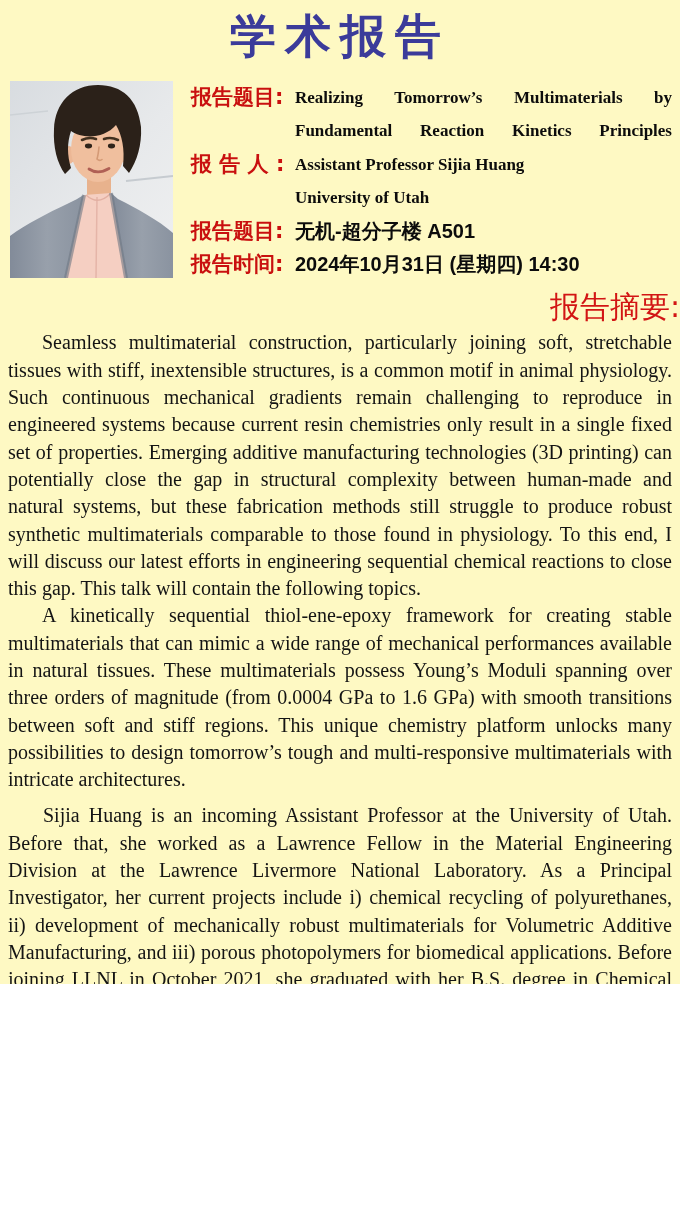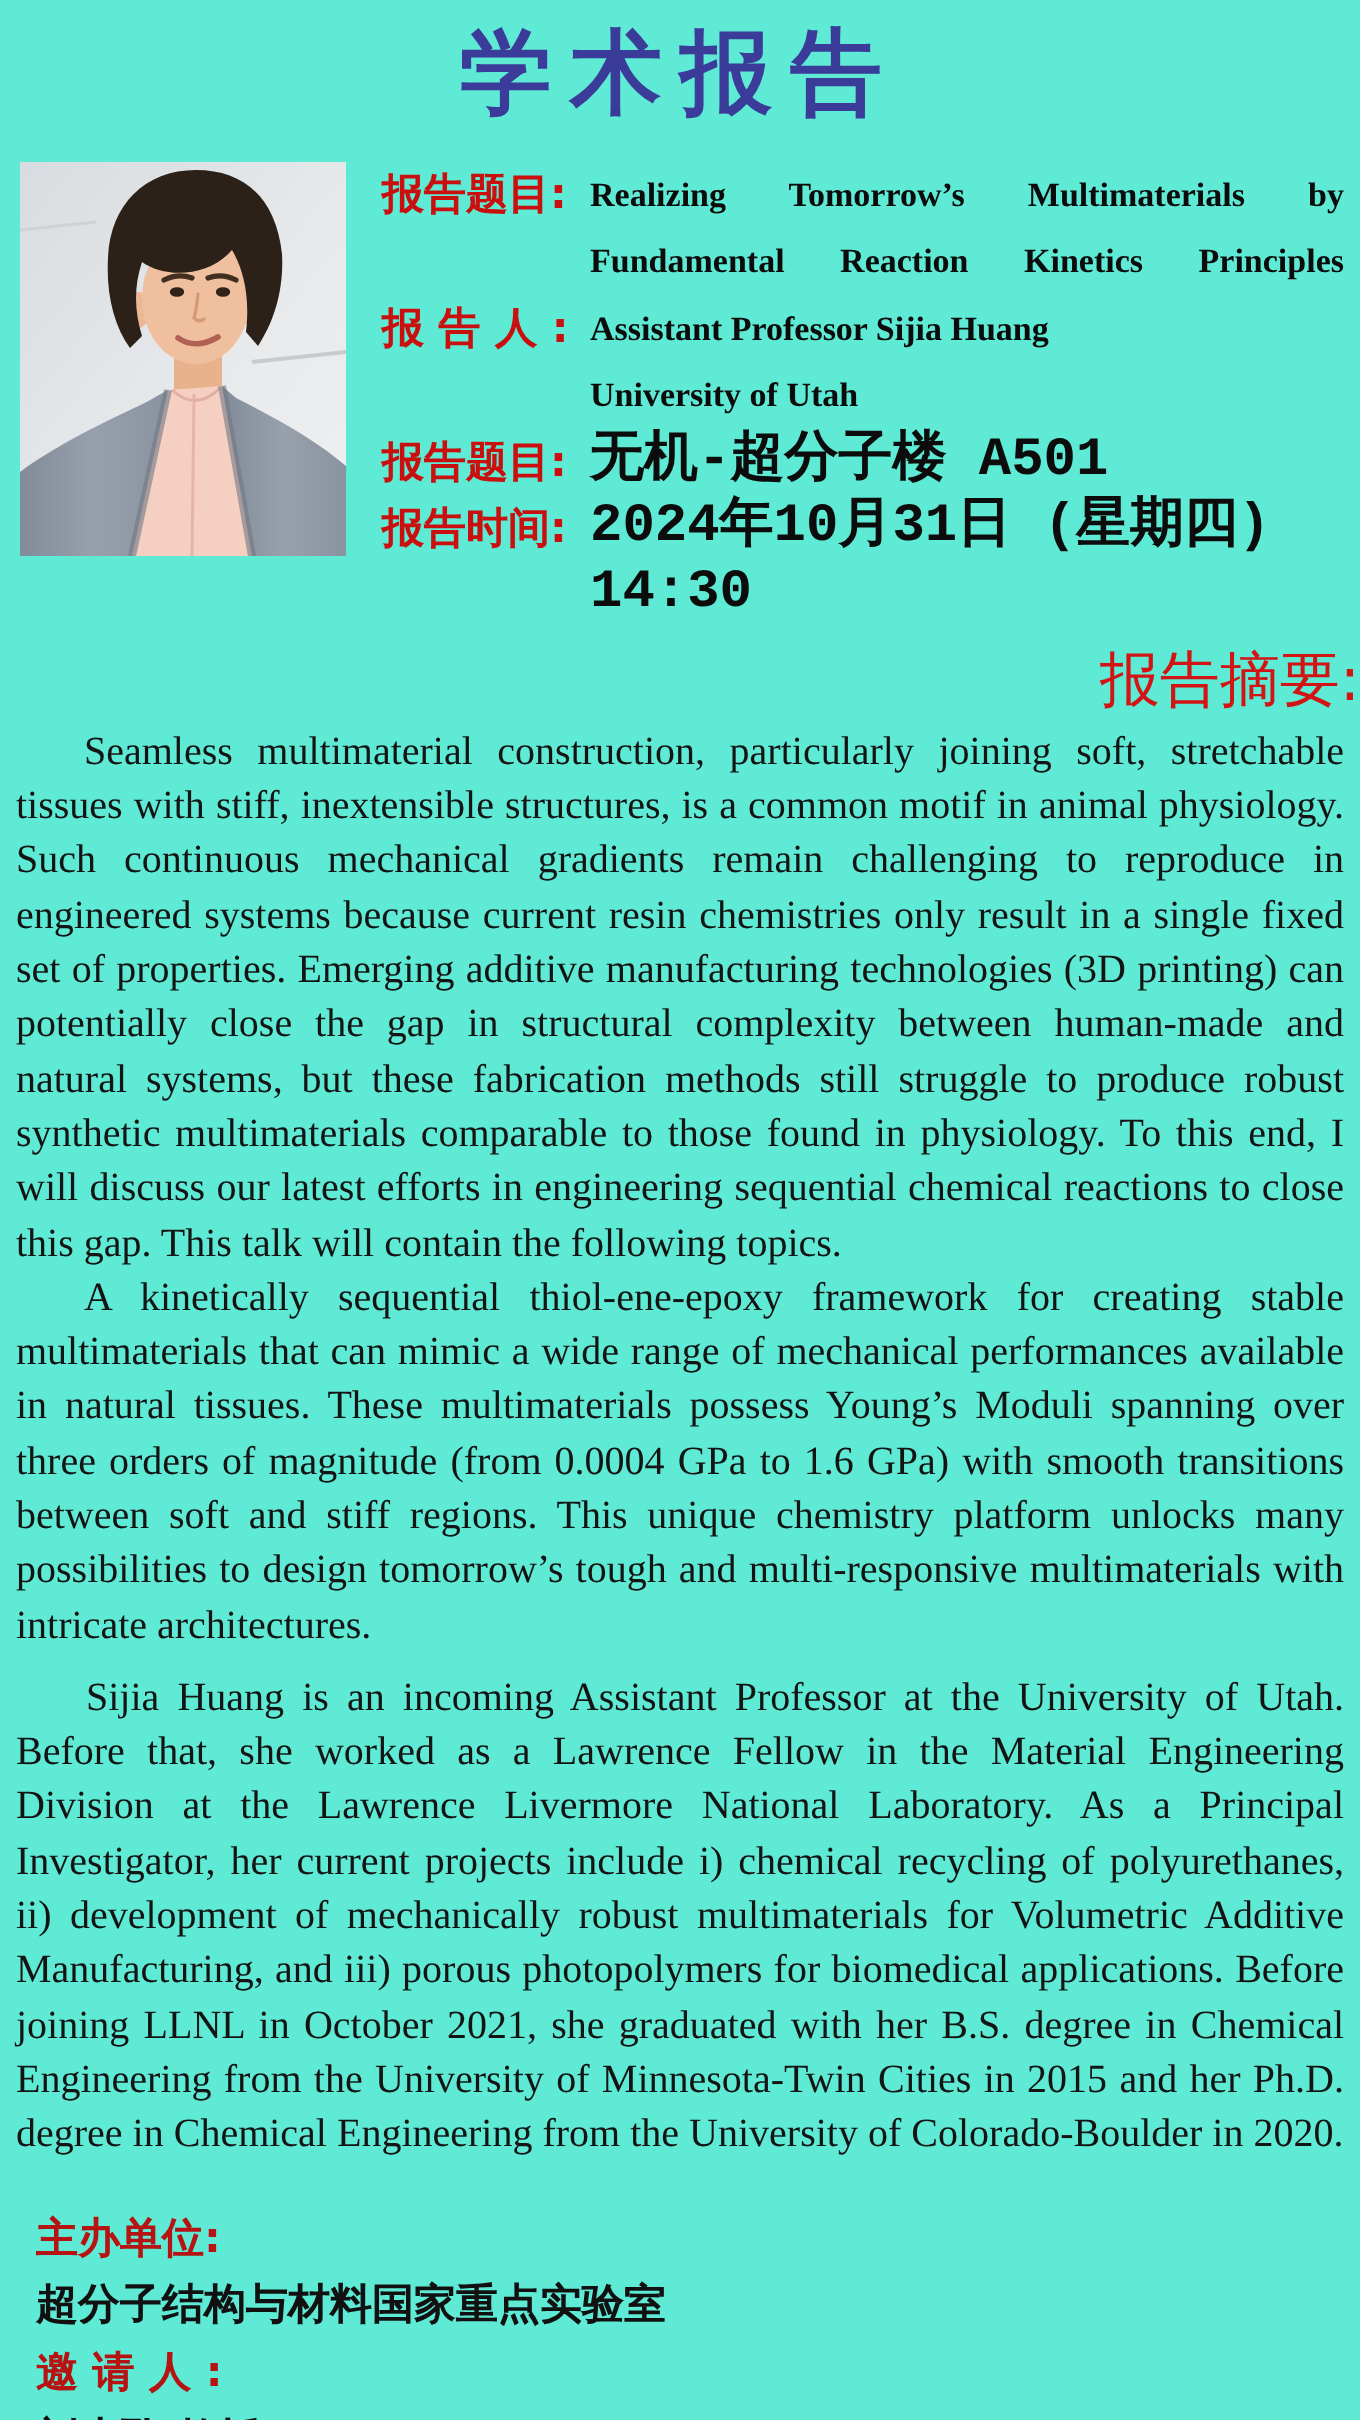--- a/index.html
+++ b/index.html
@@ -4,21 +4,21 @@
 <style>
   :root{
     --title-blue:#3b3b9a;
     --label-red:#c9100f;
     --heading-red:#d21514;
     --footer-red:#b51413;
     --body-text:#141414;
   }
   html,body{margin:0;padding:0;background:#ffffff;}
   .page{
-    width:680px;height:1210px;background:#5eead4;overflow:hidden;
+    width:680px;height:984px;background:#fef9c3;overflow:hidden;
     font-family:"DejaVu Sans","Liberation Sans",sans-serif;
     color:var(--body-text);position:relative;
   }
   .title{
     margin:6px 0 0 0;text-align:center;
     font-size:46px;font-weight:900;letter-spacing:9px;
     color:var(--title-blue);
     font-family:"DejaVu Sans","Liberation Sans",sans-serif;
   }
   .top{display:flex;margin:13px 8px 0 10px;}
@@ -27,21 +27,21 @@
   .info{flex:1;margin-left:18px;min-width:0;}
   .info-row{display:flex;}
   .info-label{
     width:104px;flex:none;
     color:var(--label-red);font-weight:bold;font-size:21px;line-height:33.4px;
     white-space:nowrap;
   }
   .info-value{flex:1;min-width:0;}
   .vline{line-height:33.4px;font-size:17px;font-weight:bold;color:#0c0c0c;}
   .val-serif .vline{font-family:"Liberation Serif",serif;}
-  .val-sans .vline{font-family:Liberation Mono, monospace;font-size:27px;}
+  .val-sans .vline{font-family:Liberation Sans, sans-serif;font-size:20px;}
   .justify-last{text-align:justify;text-align-last:justify;}
   .sec-head{
     margin:13px 0 0 10px;
     color:var(--heading-red);font-weight:normal;font-size:30px;line-height:26px;text-align:right;
   }
   .para{
     margin:9px 8px 0 8px;
     text-align:justify;
     font-family:Liberation Serif, serif;
     font-size:20px;line-height:27.3px;color:var(--body-text);

